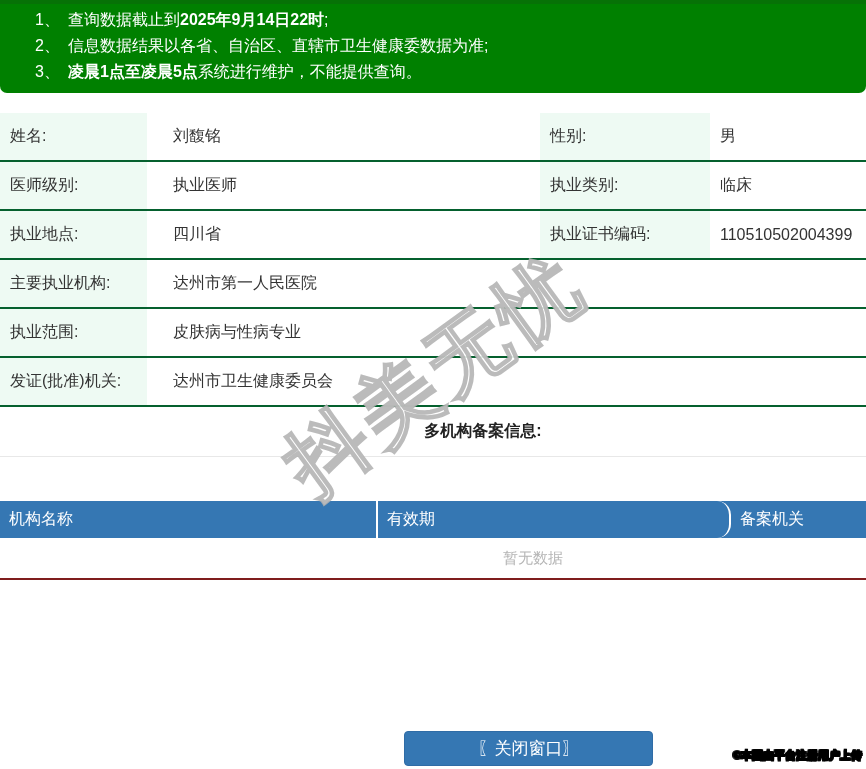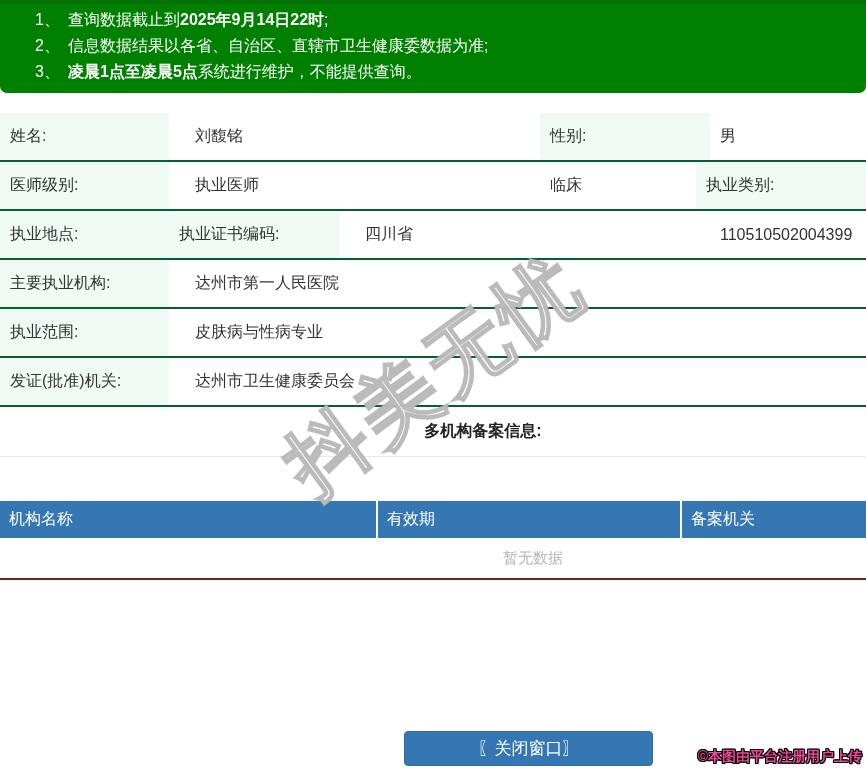--- a/index.html
+++ b/index.html
@@ -21,53 +21,53 @@
   .notice-num{width:30px;text-align:right;margin-left:30px;flex:none;}
   .notice-text{margin-left:8px;}
   .notice-text b{font-weight:bold;}
   
   .profile{margin-top:20px;width:866px;}
   .p-row{
     display:flex;align-items:stretch;height:47px;
     border-bottom:2px solid #05602e;
   }
   .p-cell{display:flex;align-items:center;font-size:16px;}
-  .p-label{width:169px;flex:none;background:#eefaf3;padding-left:10px;box-sizing:border-box;}
+  .p-label{width:147px;flex:none;background:#eefaf3;padding-left:10px;box-sizing:border-box;}
   .p-value{flex:1;padding-left:26px;box-sizing:border-box;}
   .p-label2{width:170px;flex:none;background:#eefaf3;padding-left:10px;box-sizing:border-box;}
   .p-value2{width:156px;flex:none;padding-left:10px;box-sizing:border-box;}
   
   .section-title{
     height:50px;box-sizing:border-box;display:flex;align-items:center;justify-content:center;
     padding-left:100px;font-size:16px;font-weight:bold;color:#222;
     border-bottom:1px solid #e8e8e8;
   }
   
   .record{margin-top:44px;width:866px;}
   .r-head{display:flex;height:37px;background:#3577b3;color:#fff;font-size:16px;}
   .r-h{display:flex;align-items:center;padding-left:9px;box-sizing:border-box;}
   .r-h1{width:378px;border-right:2px solid #ffffff;}
-  .r-h2{width:304px;border-right:2px solid #ffffff;}
+  .r-h2{width:353px;border-right:2px solid #ffffff;border-radius:14px;}
   .r-h3{flex:1;}
   .r-empty{
     height:42px;display:flex;align-items:center;justify-content:center;
     padding-left:200px;box-sizing:border-box;
     color:#b5b5b5;font-size:15px;border-bottom:2px solid #7f1d1d;
   }
   
   .close-btn{
     position:absolute;left:404px;top:731px;width:249px;height:35px;
     background:#3577b3;border:1px solid #2f6ca6;border-radius:4px;
     color:#fff;font-size:17px;display:flex;align-items:center;justify-content:center;
     cursor:pointer;box-sizing:border-box;
     font-family:"Liberation Sans","DejaVu Sans",sans-serif;
   }
   .credit{
     position:absolute;right:4px;top:748px;
-    font-size:14px;font-weight:bold;color:#ec4899;letter-spacing:0px;
+    font-size:11px;font-weight:bold;color:#000000;letter-spacing:0px;
     text-shadow:-1px -1px 0 #000,1px -1px 0 #000,-1px 1px 0 #000,1px 1px 0 #000,0 1px 0 #000,0 -1px 0 #000,1px 0 0 #000,-1px 0 0 #000;
   }
   
   .watermark{
     position:absolute;left:436px;top:376px;
     transform:translate(-50%,-50%) rotate(-36deg);
     font-size:80px;font-weight:bold;white-space:nowrap;letter-spacing:6px;
     color:rgba(255,255,255,0.88);
     -webkit-text-stroke:2px rgba(175,175,175,0.85);
     z-index:6;pointer-events:none;
@@ -94,27 +94,27 @@
 <div class="profile">
   <div class="p-row">
     <div class="p-cell p-label">姓名:</div>
     <div class="p-cell p-value">刘馥铭</div>
     <div class="p-cell p-label2">性别:</div>
     <div class="p-cell p-value2">男</div>
   </div>
   <div class="p-row">
     <div class="p-cell p-label">医师级别:</div>
     <div class="p-cell p-value">执业医师</div>
+    <div class="p-cell p-label2">执业类别:</div>
     <div class="p-cell p-value2">临床</div>
-    <div class="p-cell p-label2">执业类别:</div>
   </div>
   <div class="p-row">
     <div class="p-cell p-label">执业地点:</div>
+    <div class="p-cell p-value">四川省</div>
     <div class="p-cell p-label2">执业证书编码:</div>
-    <div class="p-cell p-value">四川省</div>
     <div class="p-cell p-value2">110510502004399</div>
   </div>
   <div class="p-row">
     <div class="p-cell p-label">主要执业机构:</div>
     <div class="p-cell p-value">达州市第一人民医院</div>
   </div>
   <div class="p-row">
     <div class="p-cell p-label">执业范围:</div>
     <div class="p-cell p-value">皮肤病与性病专业</div>
   </div>

